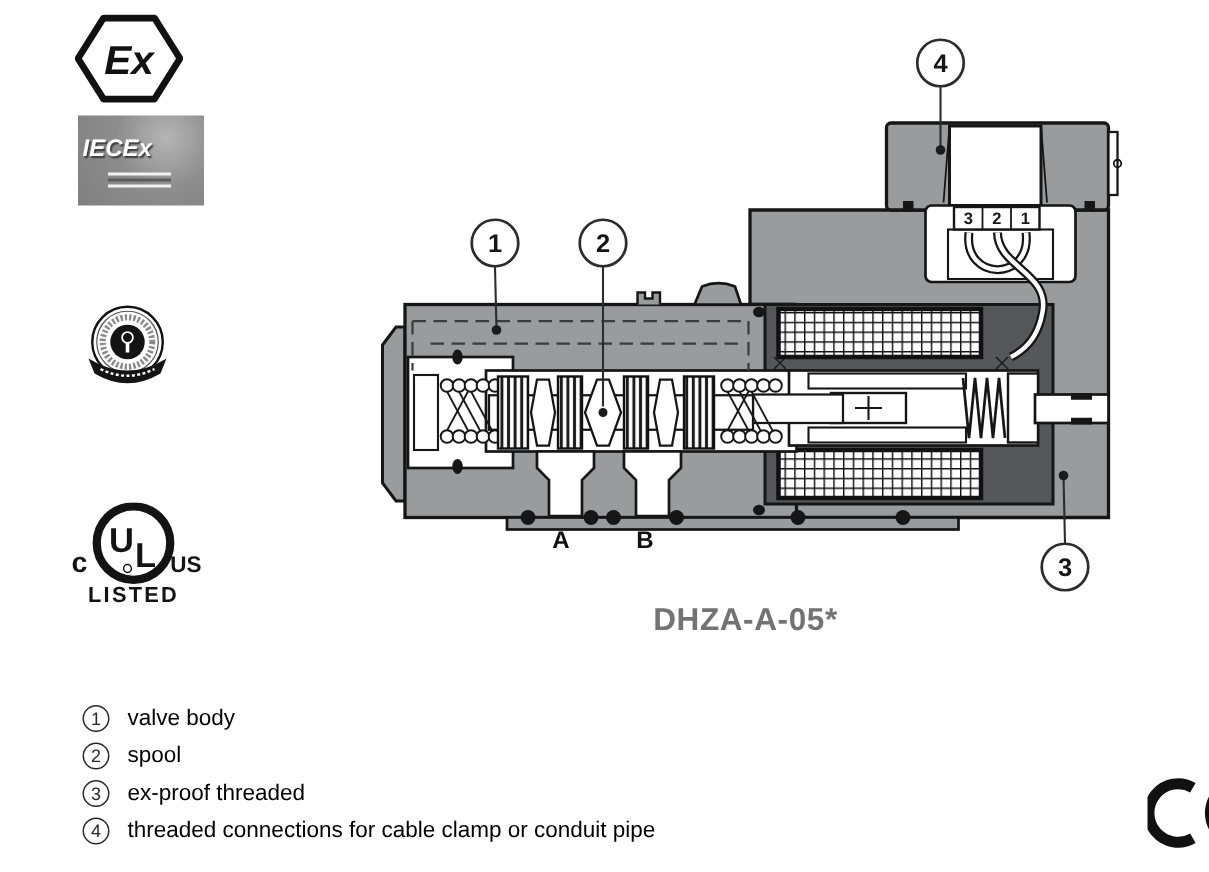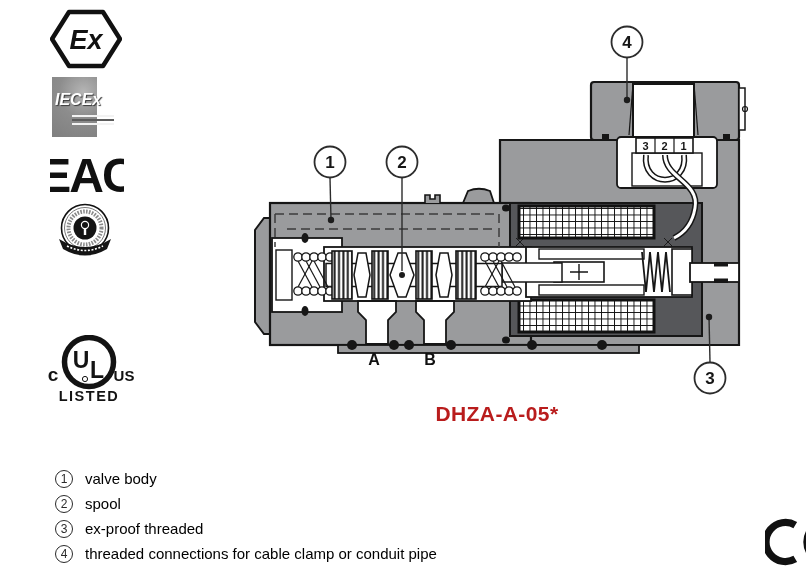--- a/index.html
+++ b/index.html
@@ -1,35 +1,35 @@
 <!DOCTYPE html>
 <html><head>
 <meta charset="utf-8">
 <style>
   html,body{margin:0;padding:0;background:#ffffff;}
   .page{position:relative;width:806px;height:581px;background:#ffffff;overflow:hidden;
         font-family:"Liberation Sans",sans-serif;color:#1a1a1a;margin-left:42px;}
   .abs{position:absolute;}
   
   .logo{position:absolute;}
-  .iecex-box{width:45px;height:60px;background:radial-gradient(circle at 70% 25%, #b5b5b5 0%, #8d8d8d 45%, #7f7f7f 100%);
+  .iecex-box{width:84px;height:60px;background:radial-gradient(circle at 70% 25%, #b5b5b5 0%, #8d8d8d 45%, #7f7f7f 100%);
              position:relative;}
   .iecex-text{position:absolute;left:3px;top:14px;width:60px;color:#ffffff;font-style:italic;
               font-weight:bold;font-size:16px;text-shadow:1px 1px 1px #3a3a3a;letter-spacing:0px;}
   .iecex-lines{position:absolute;left:20px;top:38px;width:42px;}
   .iecex-lines div{height:2px;margin-bottom:2px;}
   
   .legend{position:absolute;left:13px;top:466px;width:640px;}
   .legend-item{display:flex;align-items:center;height:25px;}
   .lnum{display:inline-flex;align-items:center;justify-content:center;width:18px;height:18px;
         border:1.4px solid #2a2a2a;border-radius:50%;font-size:12px;color:#2a2a2a;
         flex:0 0 auto;box-sizing:border-box;}
   .ltext{margin-left:12px;font-size:15px;color:#000000;text-align:center;}
   .title{position:absolute;left:305px;top:402px;width:300px;text-align:center;
-         font-size:21px;font-weight:bold;letter-spacing:.4px;color:#b91c1c;}
+         font-size:21px;font-weight:bold;letter-spacing:.4px;color:#737373;}
   svg text{font-family:"Liberation Sans",sans-serif;}
 </style>
 </head>
 <body>
 
 <div class="page">
 
   <div class="logo" style="left:8px;top:9px;">
     <svg width="72" height="60" viewBox="0 0 72 60">
       <polygon points="2,30 19,3 53,3 70,30 53,57 19,57" fill="#ffffff" stroke="#111111" stroke-width="4.5" stroke-linejoin="round"></polygon>
@@ -39,25 +39,20 @@
 
   <div class="logo iecex-box" style="left:10px;top:77px;">
     <div class="iecex-text">IECEx</div>
     <div class="iecex-lines">
       <div style="background:#f2f2f2;"></div>
       <div style="background:#5c5c5c;"></div>
       <div style="background:#f2f2f2;"></div>
     </div>
   </div>
 
-  <div class="logo" style="left:8px;top:146px;">
-    <svg width="74" height="54" viewBox="0 0 74 54">
-      <text x="37" y="45" text-anchor="middle" font-size="48" font-weight="bold" fill="#111111" letter-spacing="-2" transform="scale(1,1.02)">EAC</text>
-    </svg>
-  </div>
 
   <div class="logo" style="left:13px;top:203px;">
     <svg width="60" height="57" viewBox="0 0 60 57">
       <circle cx="30" cy="25" r="23.5" fill="#ffffff" stroke="#111111" stroke-width="1.6"></circle>
       <circle cx="30" cy="25" r="20.5" fill="none" stroke="#555555" stroke-width="0.8"></circle>
       <circle cx="30" cy="25" r="16.5" fill="none" stroke="#8a8a8a" stroke-width="4" stroke-dasharray="1.6,1.3"></circle>
       <circle cx="30" cy="25" r="11.5" fill="#141414"></circle>
       <circle cx="30" cy="22" r="3.6" fill="none" stroke="#ffffff" stroke-width="1.2"></circle>
       <rect x="28.8" y="25" width="2.4" height="7" fill="#ffffff"></rect>
       <path d="M 4,36 Q 30,52 56,36 L 52,46 Q 30,59 8,46 Z" fill="#141414"></path>

